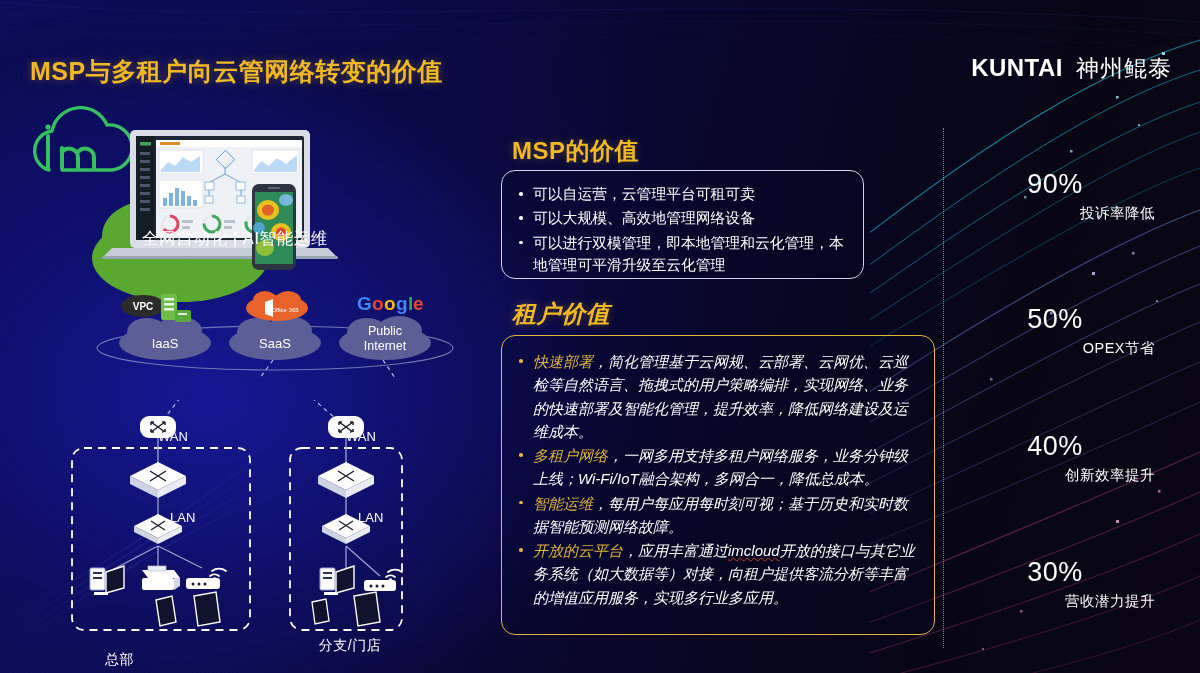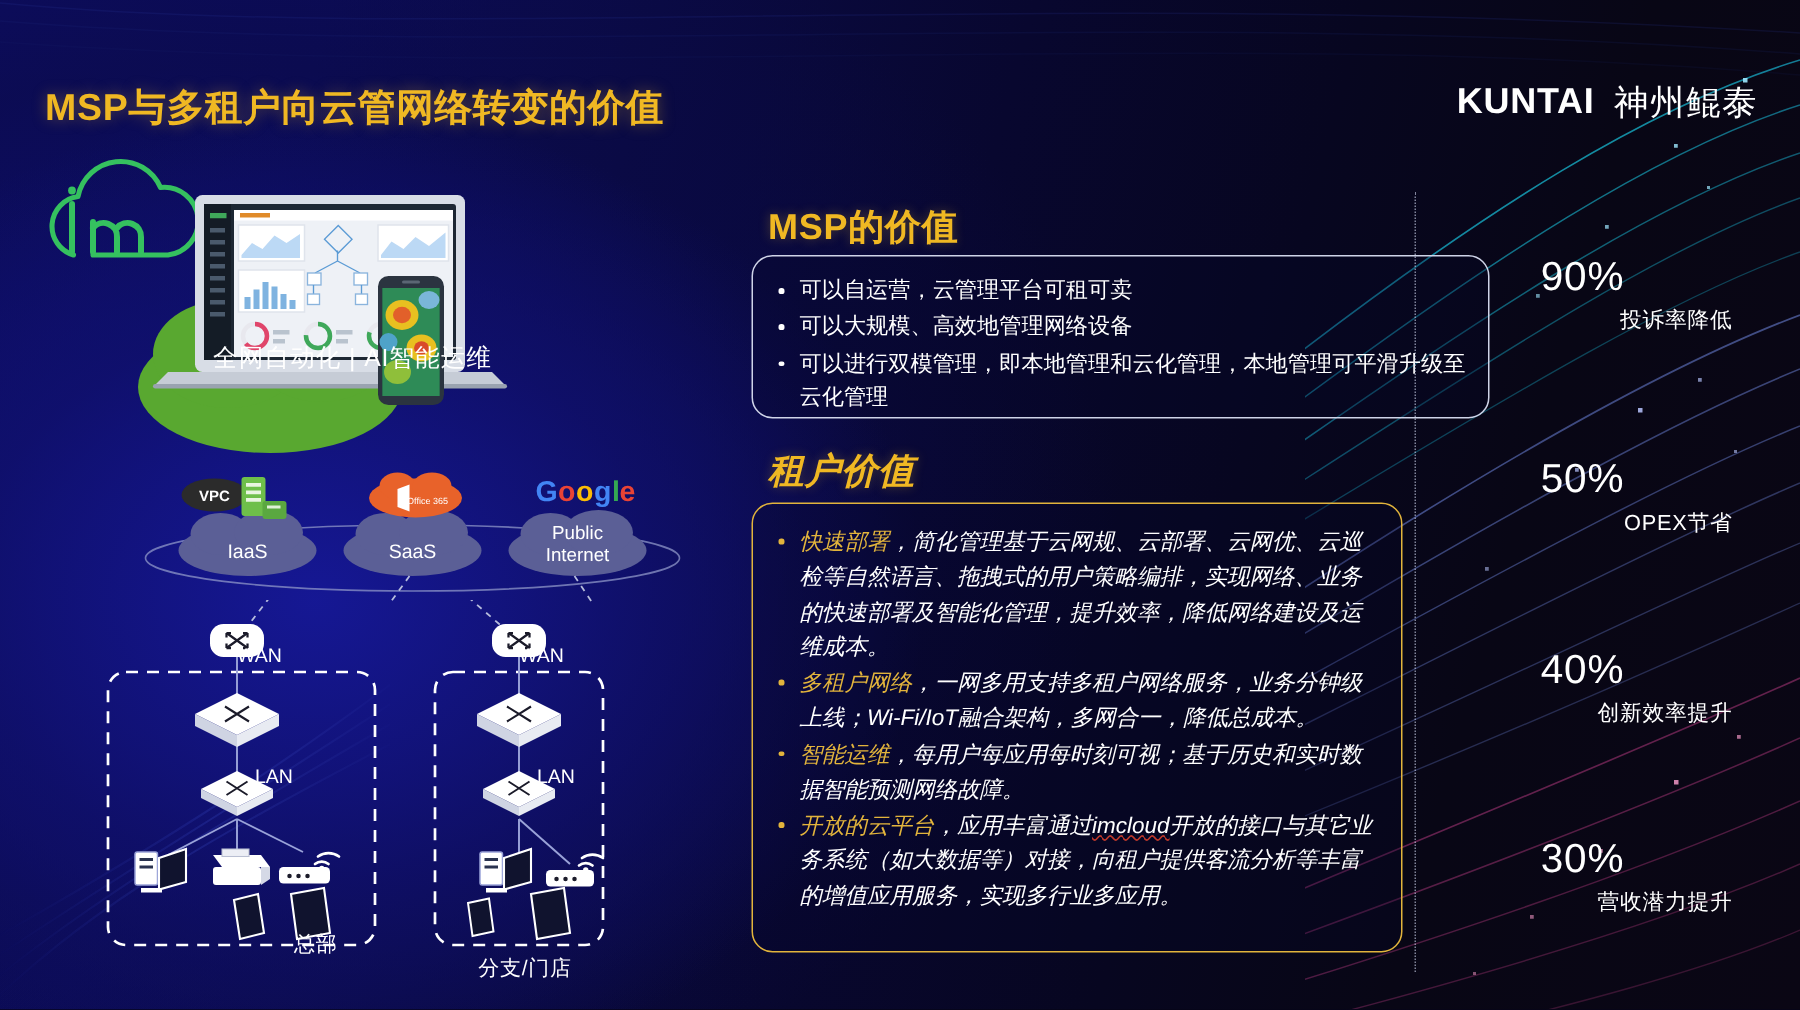--- a/index.html
+++ b/index.html
@@ -62,21 +62,21 @@
 
   
   .illus { position: absolute; left: 0; top: 100px; width: 470px; height: 210px; }
   .caption-hero {
     position: absolute; left: 0; top: 228px; width: 470px;
     text-align: center; color: #ffffff;
     font-size: 16.5px; letter-spacing: .6px;
   }
 
   
-  .cloudrow { position: absolute; left: 95px; top: 312px; width: 360px; height: 90px; }
+  .cloudrow { position: absolute; left: 95px; top: 288px; width: 360px; height: 90px; }
 
   
   .topo { position: absolute; left: 50px; top: 400px; width: 420px; height: 265px; }
   .site-caption {
     position: absolute; color: #ffffff; font-size: 14px; letter-spacing: .5px;
   }
 
   
   .sec-head {
     position: absolute; font-size: 24px; font-weight: bold;
@@ -551,25 +551,25 @@
           <path d="M262,202 L276,199 L279,221 L265,224 Z" fill="#10132e" stroke="#ffffff" stroke-width="1.3"></path>
           <path d="M304,196 L326,192 L330,222 L308,226 Z" fill="#10132e" stroke="#ffffff" stroke-width="1.4"></path>
         </g>
 
         <text x="296" y="41" font-family="Liberation Sans, sans-serif" font-size="13" fill="#ffffff">WAN</text>
         <text x="308" y="122" font-family="Liberation Sans, sans-serif" font-size="13" fill="#ffffff">LAN</text>
       </g>
     </svg>
   </div>
 
-  <div class="site-caption" style="left:105px; top:621px; width:120px; text-align:right;">总部</div>
+  <div class="site-caption" style="left:105px; top:651px; width:120px; text-align:left;">总部</div>
   <div class="site-caption" style="left:290px; top:637px; width:120px; text-align:center;">分支/门店</div>
 
   <div class="sec-head" style="left:512px; top:135px;">MSP的价值</div>
-  <div class="panel msp" style="left:501px; top:170px; width:492px; height:109px;">
+  <div class="panel msp" style="left:501px; top:170px; width:363px; height:109px;">
     <ul class="bullets" id="msp-bullets" style="padding:12px 14px 10px 14px;">
         <li><span>可以自运营，云管理平台可租可卖</span></li>
         <li><span>可以大规模、高效地管理网络设备</span></li>
         <li><span>可以进行双模管理，即本地管理和云化管理，本地管理可平滑升级至云化管理</span></li>
       </ul>
   </div>
 
   <div class="sec-head" style="left:512px; top:298px;font-style:italic;">租户价值</div>
   <div class="panel tenant" style="left:501px; top:335px; width:434px; height:300px;">
     <ul class="bullets" id="tenant-bullets" style="padding:14px 14px 10px 14px;">

